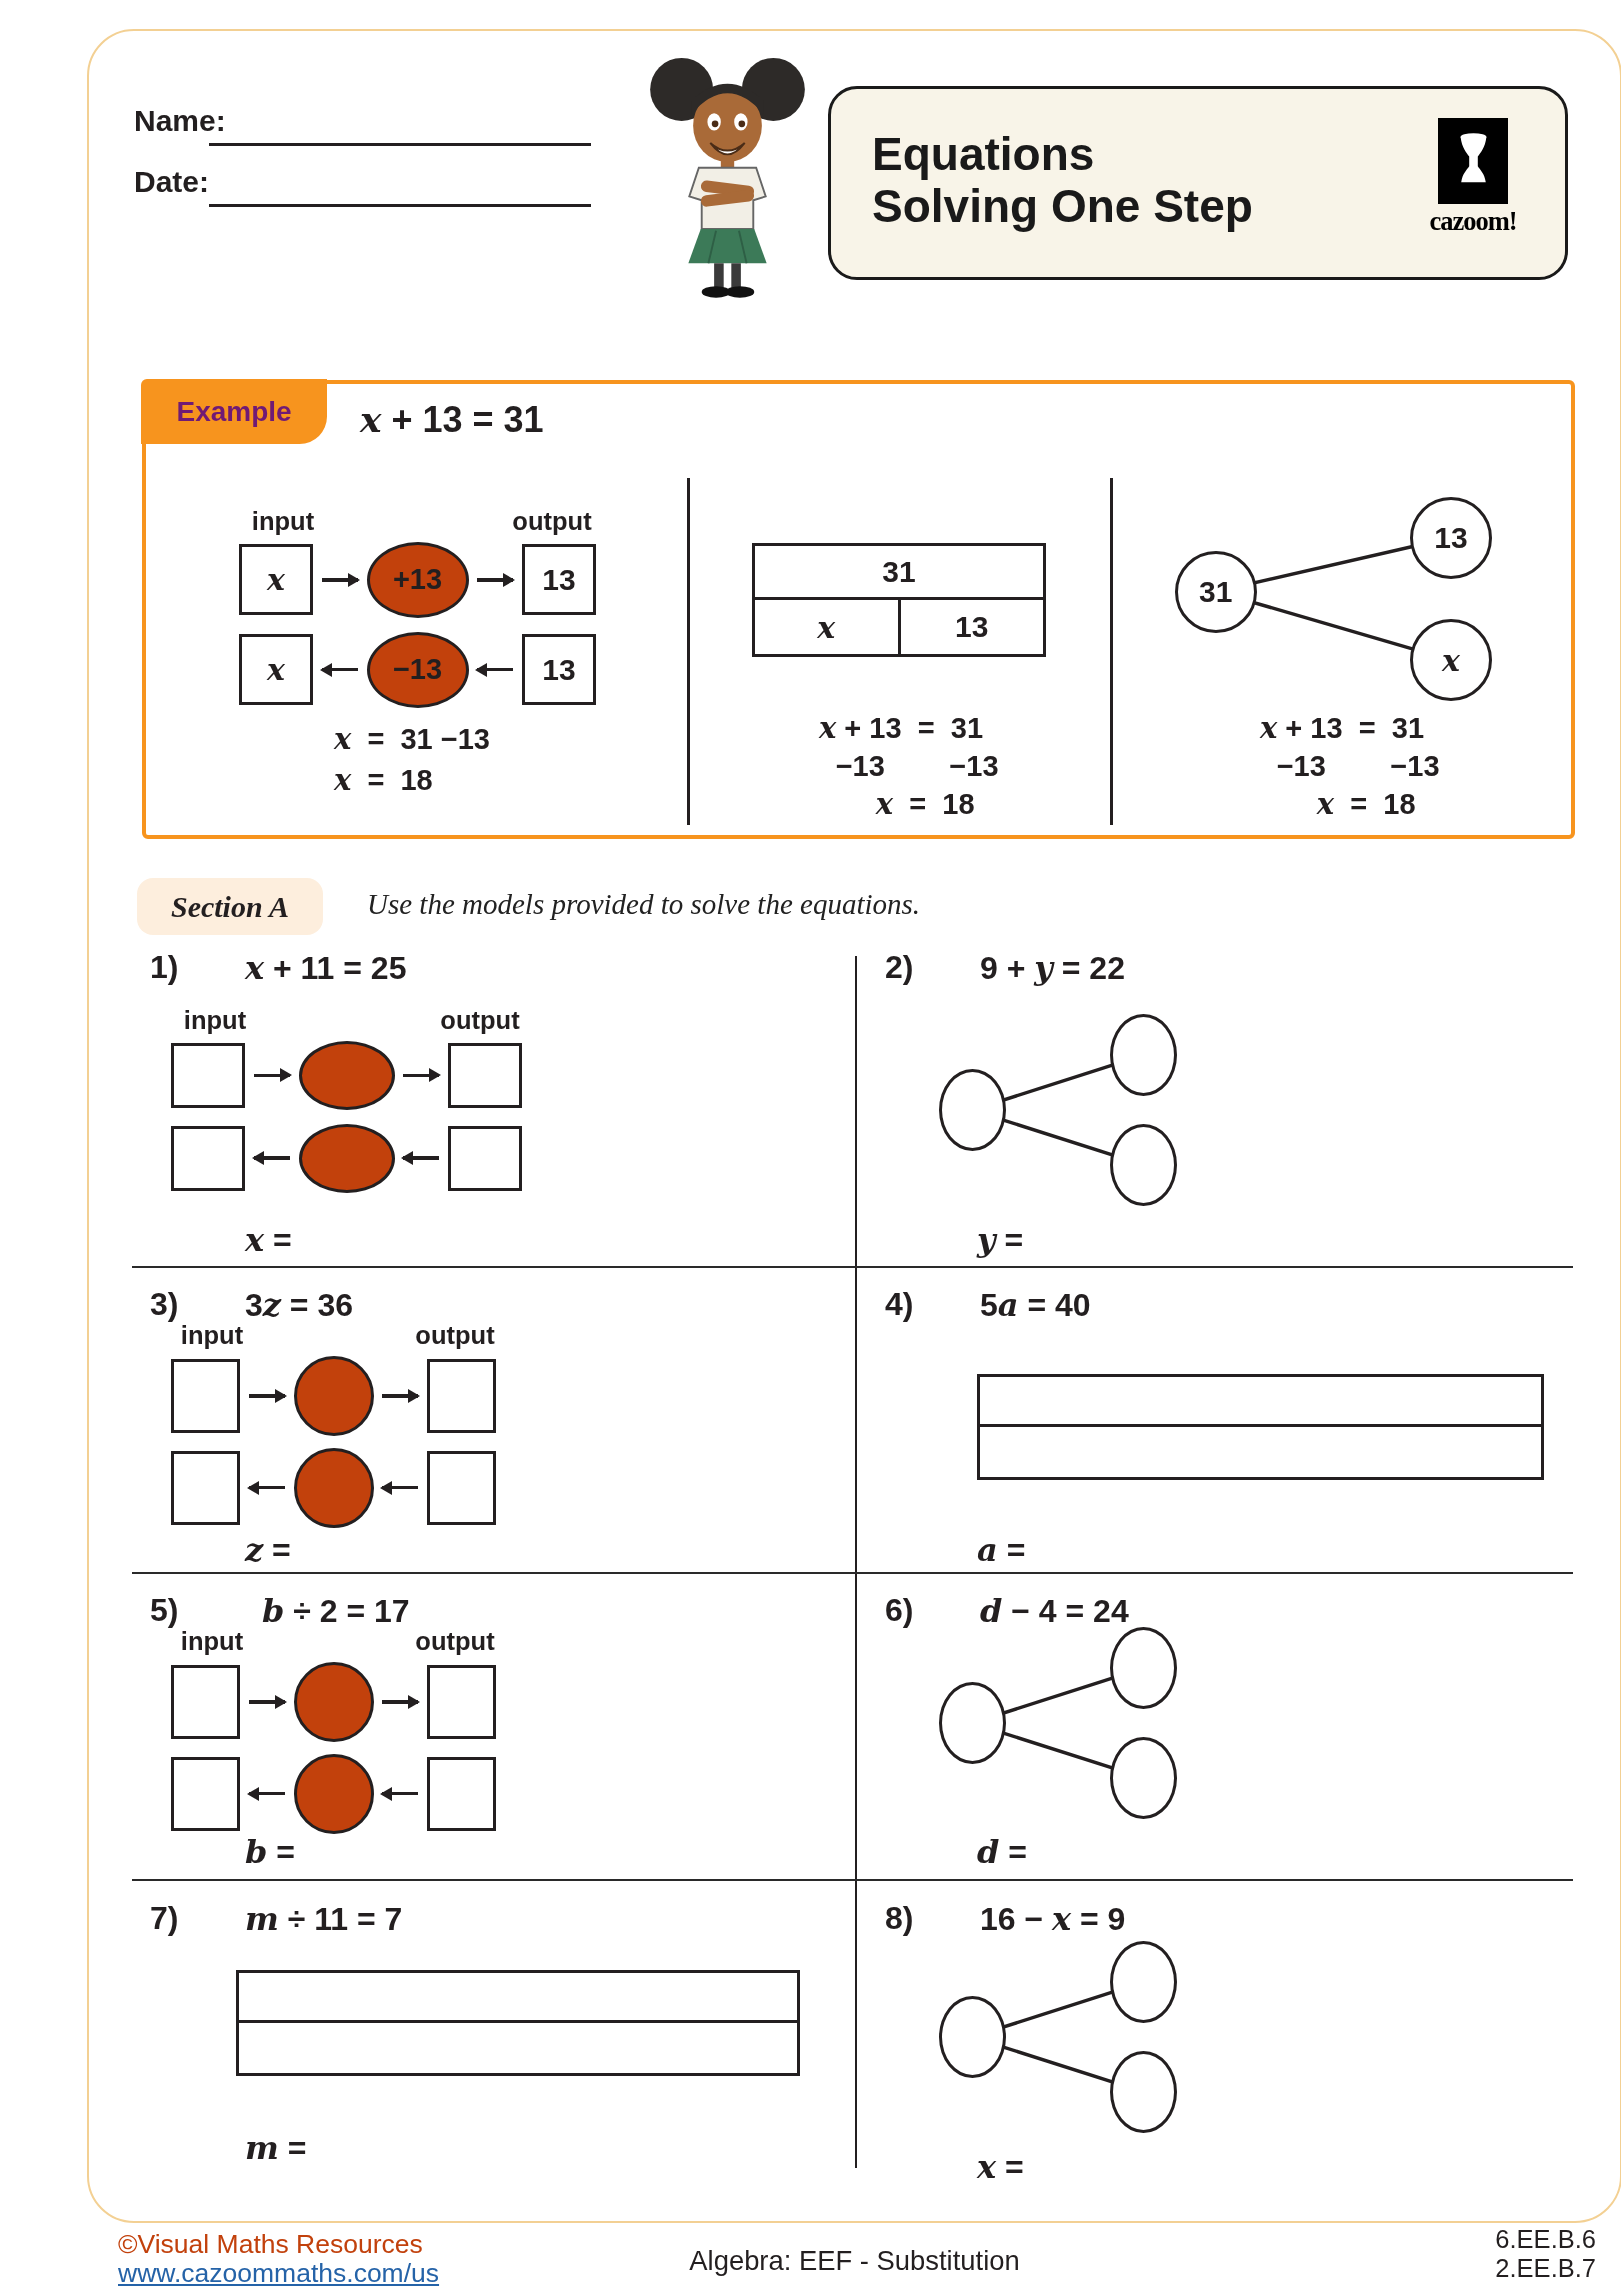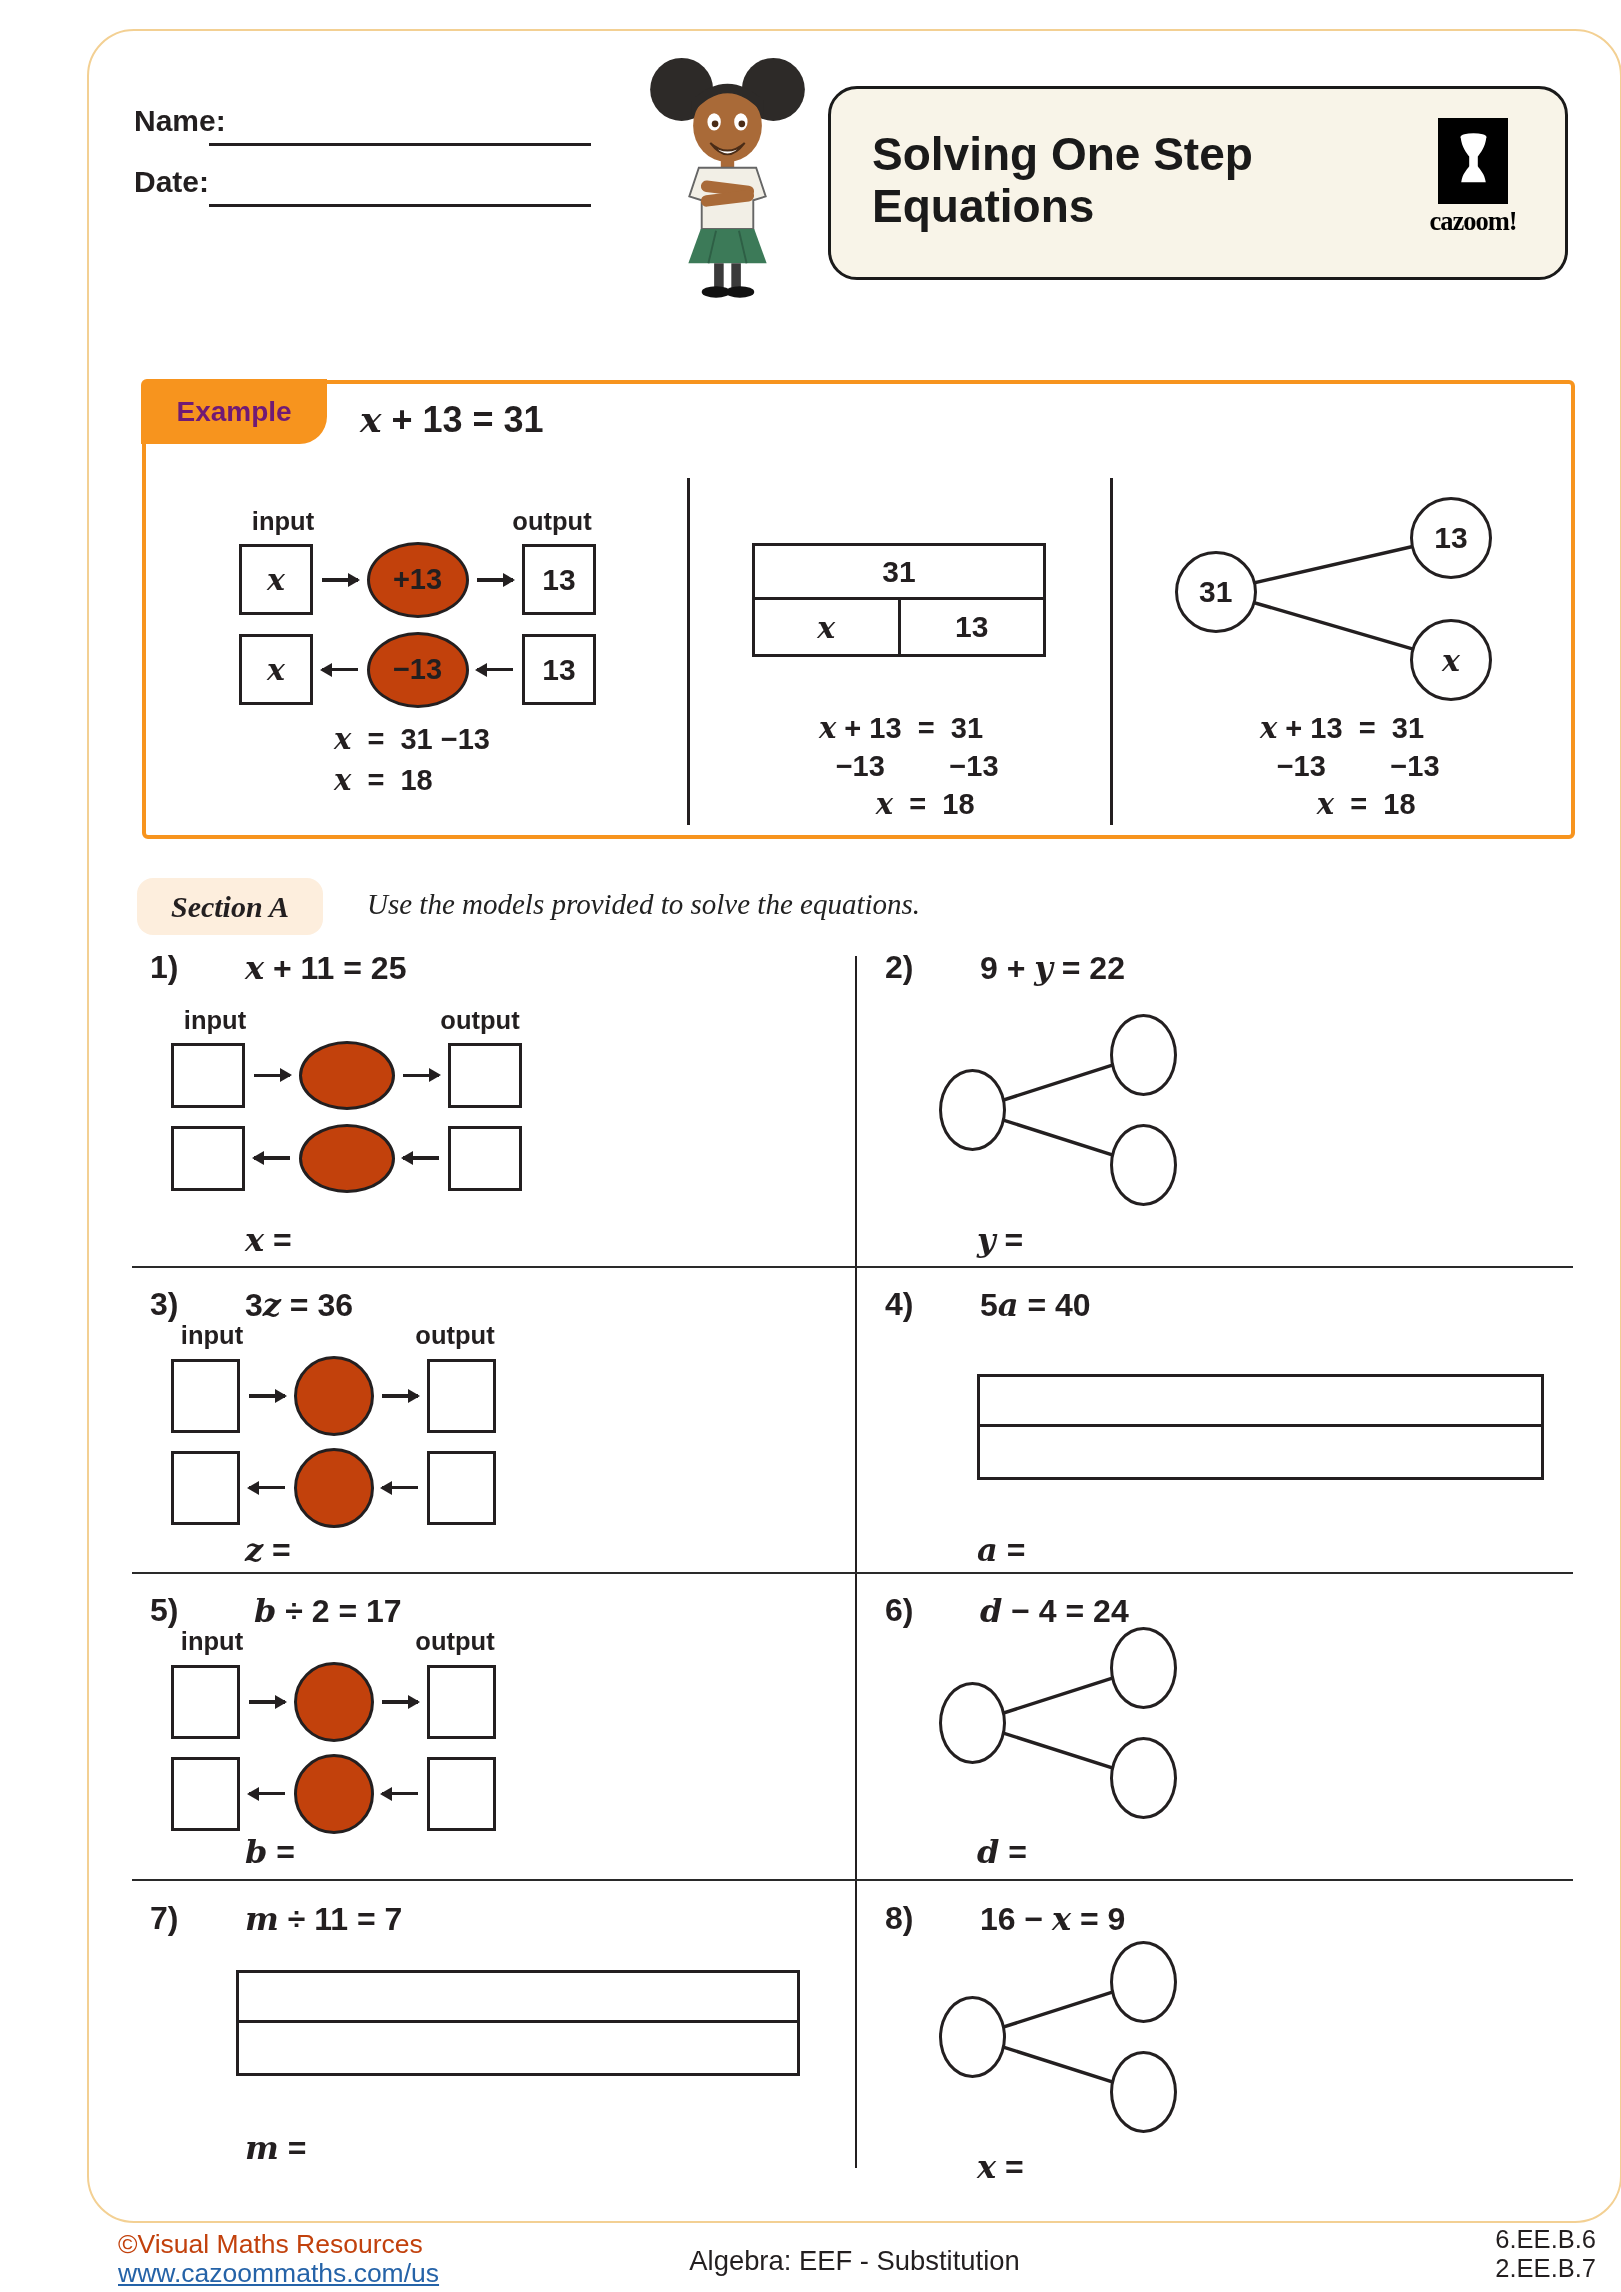--- a/index.html
+++ b/index.html
@@ -121,22 +121,22 @@
     <line x1="88" y1="192" x2="80" y2="226" stroke="#2e5f45" stroke-width="2"></line>
     <line x1="112" y1="192" x2="120" y2="226" stroke="#2e5f45" stroke-width="2"></line>
     <rect x="86" y="226" width="10" height="28" fill="#3a3a3a"></rect>
     <rect x="104" y="226" width="10" height="28" fill="#3a3a3a"></rect>
     <ellipse cx="88" cy="256" rx="15" ry="6" fill="#111"></ellipse>
     <ellipse cx="113" cy="256" rx="15" ry="6" fill="#111"></ellipse>
   </svg>
 
   <div class="title-box">
     <div class="title-text">
+      <div>Equations</div>
       <div>Solving One Step</div>
-      <div>Equations</div>
     </div>
     <div class="logo">
       <span class="logo-drum">
         <svg width="43" height="74" viewBox="0 0 70 92">
           <ellipse cx="35" cy="10" rx="21" ry="6" fill="#fff"></ellipse>
           <path d="M14,10 L56,10 C54,28 46,36 42,42 L42,58 C46,64 53,70 55,84 L15,84 C17,70 24,64 28,58 L28,42 C24,36 16,28 14,10 Z" fill="#fff"></path>
         </svg>
       </span>
       <div class="logo-word">cazoom!</div>
     </div>
@@ -284,21 +284,21 @@
   <span class="eq math" style="left:936px;top:1286px;">5<em>a</em> = 40</span>
   <div class="bar" style="left:933px;top:1374px;width:567px;">
     <div class="bar-top" style="height:53px;"></div>
     <div class="bar-bottom" style="height:53px;">
       <div class="cell"></div>
     </div>
   </div>
   <span class="eq math" style="left:933px;top:1531px;"><em>a</em> =</span>
 
   <span class="pnum" style="left:106px;top:1592px;">5)</span>
-  <span class="eq math" style="left:210px;top:1592px;"><em>b</em> ÷ 2 = 17</span>
+  <span class="eq math" style="left:218px;top:1592px;"><em>b</em> ÷ 2 = 17</span>
   <div class="machine circles" style="left:127px;top:1627px;">
     <div class="m-labels">
       <span>input</span>
       <span>output</span>
     </div>
     <div class="m-row">
       <div class="m-box"></div>
       <div class="arrow"></div>
       <div class="m-ellipse"></div>
       <div class="arrow"></div>

